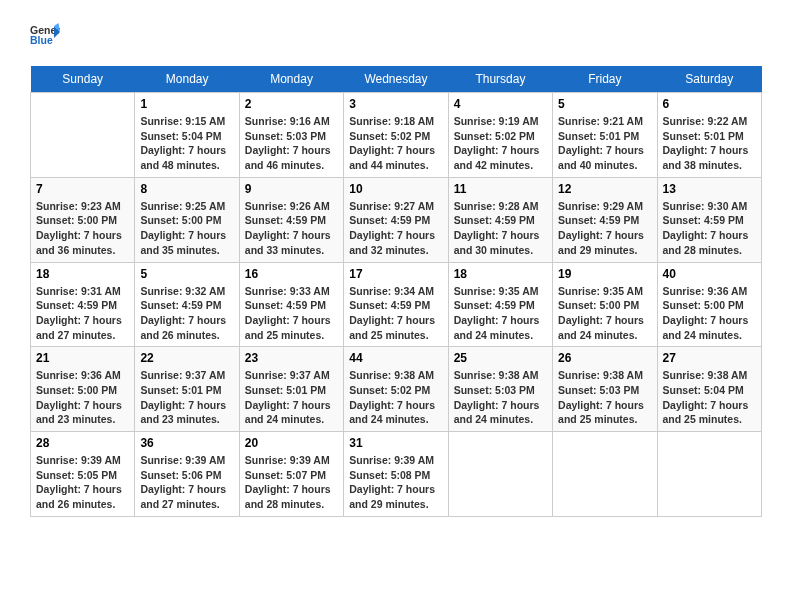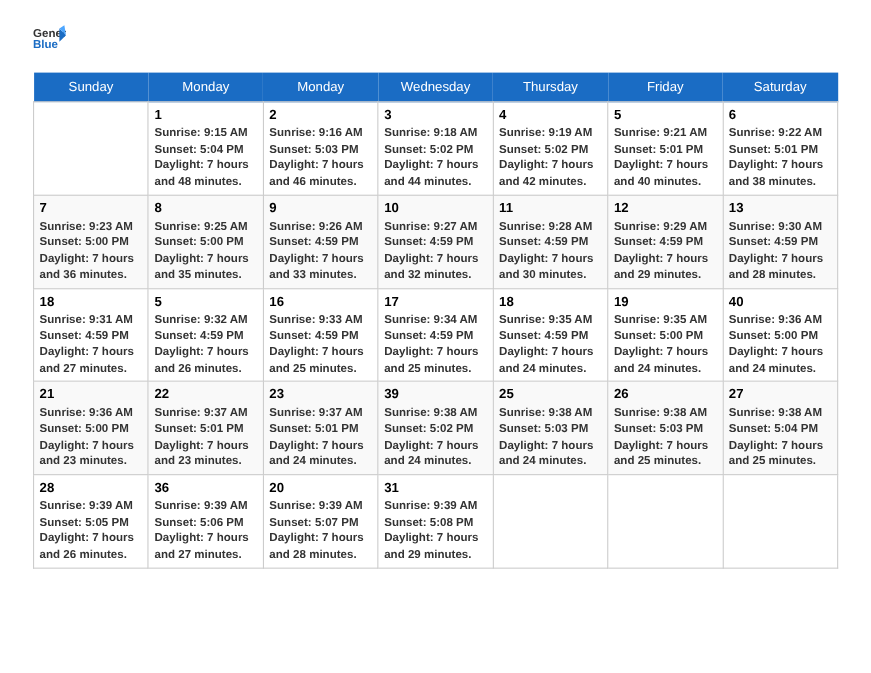--- a/index.html
+++ b/index.html
@@ -204,21 +204,21 @@
         </td>
         <td>
           <span class="day-number">22</span>
           <div class="day-info">Sunrise: 9:37 AM<br>Sunset: 5:01 PM<br>Daylight: 7 hours<br>and 23 minutes.</div>
         </td>
         <td>
           <span class="day-number">23</span>
           <div class="day-info">Sunrise: 9:37 AM<br>Sunset: 5:01 PM<br>Daylight: 7 hours<br>and 24 minutes.</div>
         </td>
         <td>
-          <span class="day-number">39</span>
+          <span class="day-number">44</span>
           <div class="day-info">Sunrise: 9:38 AM<br>Sunset: 5:02 PM<br>Daylight: 7 hours<br>and 24 minutes.</div>
         </td>
         <td>
           <span class="day-number">25</span>
           <div class="day-info">Sunrise: 9:38 AM<br>Sunset: 5:03 PM<br>Daylight: 7 hours<br>and 24 minutes.</div>
         </td>
         <td>
           <span class="day-number">26</span>
           <div class="day-info">Sunrise: 9:38 AM<br>Sunset: 5:03 PM<br>Daylight: 7 hours<br>and 25 minutes.</div>
         </td>

